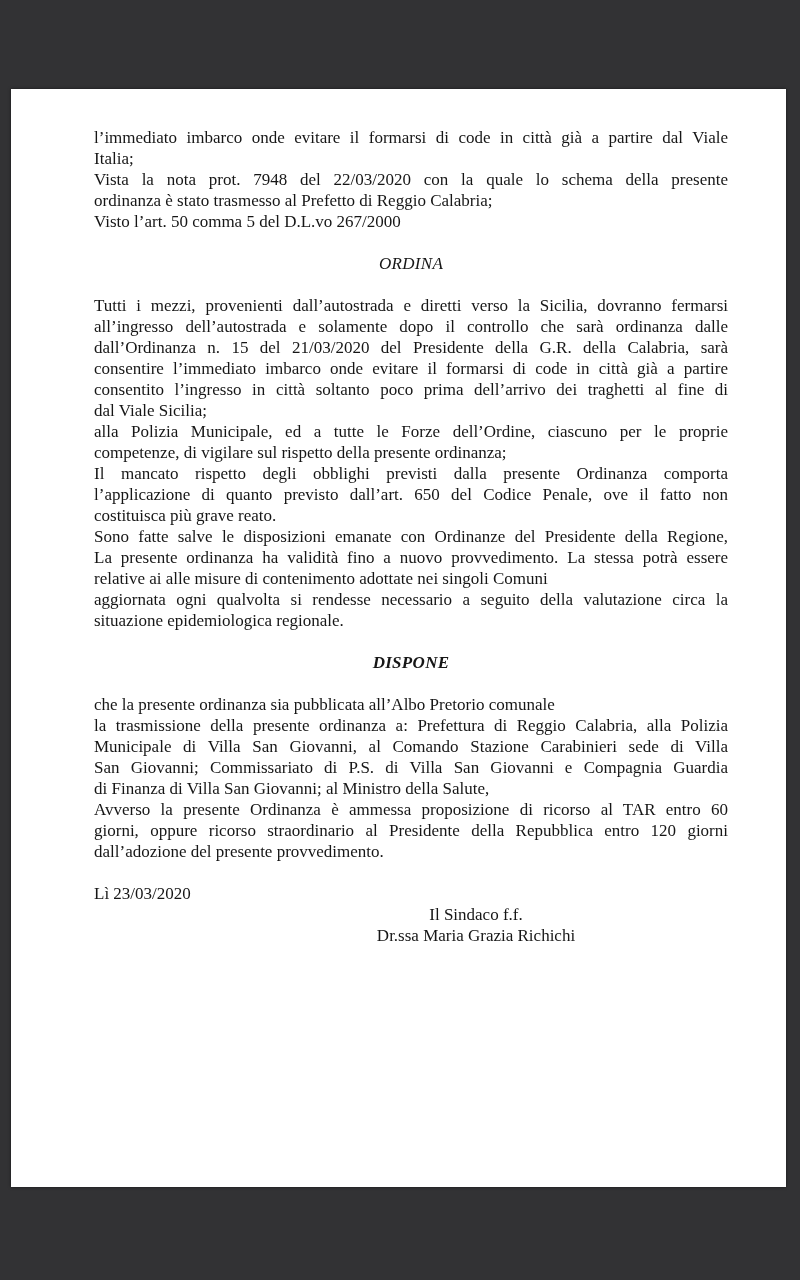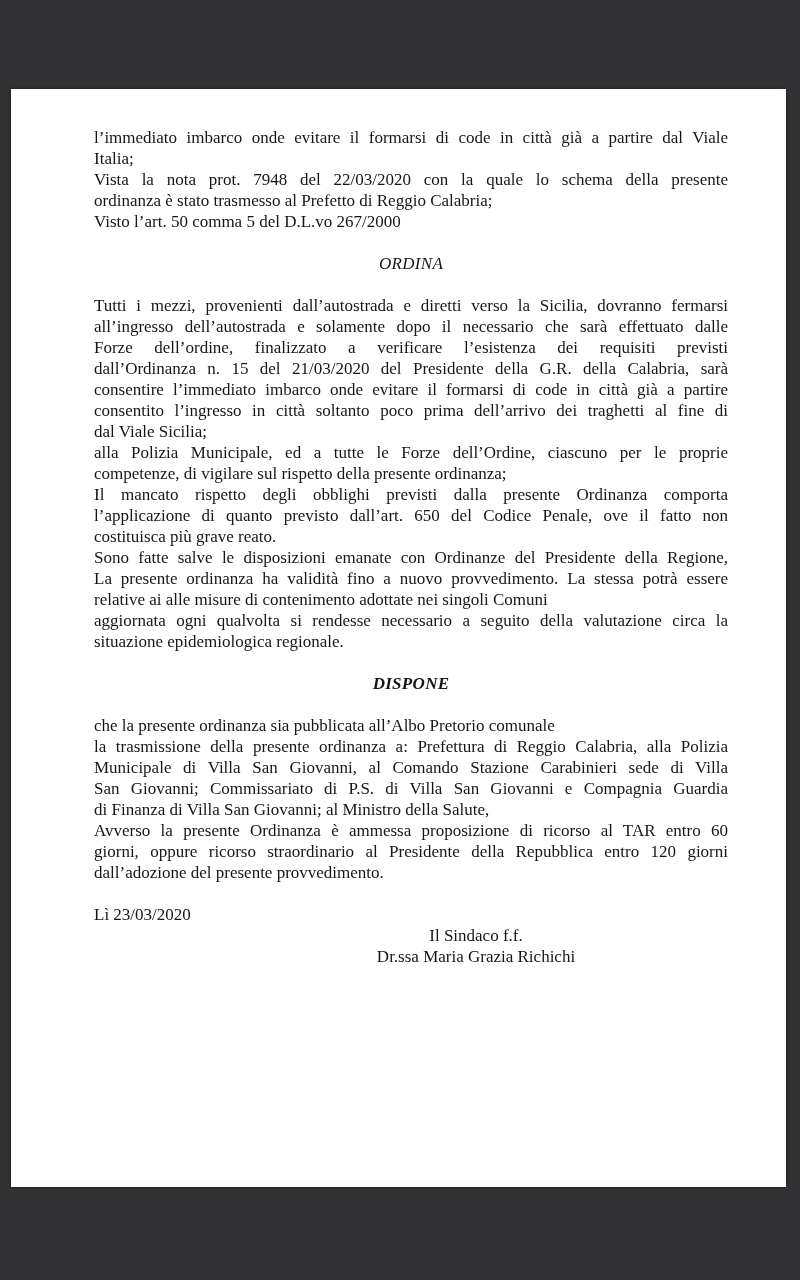--- a/index.html
+++ b/index.html
@@ -60,22 +60,21 @@
       <div class="block">
         <div class="line j">l’immediato imbarco onde evitare il formarsi di code in città già a partire dal Viale</div>
         <div class="line">Italia;</div>
         <div class="line j">Vista la nota prot. 7948 del 22/03/2020 con la quale lo schema della presente</div>
         <div class="line">ordinanza è stato trasmesso al Prefetto di Reggio Calabria;</div>
         <div class="line">Visto l’art. 50 comma 5 del D.L.vo 267/2000</div>
       </div>
       <div class="heading">ORDINA</div>
       <div class="block">
         <div class="line j">Tutti i mezzi, provenienti dall’autostrada e diretti verso la Sicilia, dovranno fermarsi</div>
-        <div class="line j">all’ingresso dell’autostrada e solamente dopo il necessario che sarà effettuato dalle</div>
-        <div class="line j">Forze dell’ordine, finalizzato a verificare l’esistenza dei requisiti previsti</div>
+        <div class="line j">all’ingresso dell’autostrada e solamente dopo il controllo che sarà ordinanza dalle</div>
         <div class="line j">dall’Ordinanza n. 15 del 21/03/2020 del Presidente della G.R. della Calabria,  sarà</div>
         <div class="line j">consentire l’immediato imbarco onde evitare il formarsi di code in città già a partire</div>
         <div class="line j">consentito l’ingresso in città soltanto poco prima dell’arrivo dei traghetti al fine di</div>
         <div class="line">dal Viale Sicilia;</div>
         <div class="line j">alla Polizia Municipale,  ed a tutte le Forze dell’Ordine, ciascuno per le proprie</div>
         <div class="line">competenze, di vigilare sul rispetto della presente ordinanza;</div>
         <div class="line j">Il mancato rispetto degli obblighi previsti dalla presente Ordinanza comporta</div>
         <div class="line j">l’applicazione di quanto previsto dall’art. 650 del Codice Penale, ove il fatto non</div>
         <div class="line">costituisca più grave reato.</div>
         <div class="line j">Sono fatte salve le disposizioni emanate con Ordinanze del Presidente della Regione,</div>

